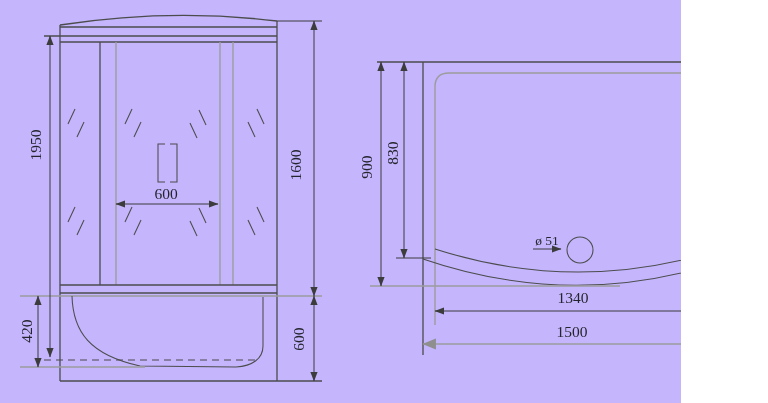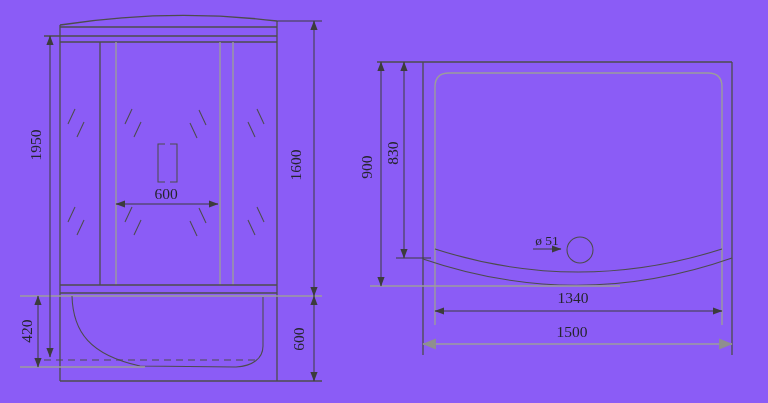--- a/index.html
+++ b/index.html
@@ -1,19 +1,19 @@
 <!DOCTYPE html>
 <html><head>
 <meta charset="utf-8">
 <style>
   html,body{margin:0;padding:0;background:#ffffff;}
   .canvas{
     position:relative;
-    width:768px;height:403px;
-    background:#8b5cf6;
+    width:681px;height:403px;
+    background:#c4b5fd;
     font-family:"Liberation Serif","DejaVu Serif",serif;
     overflow:hidden;
     text-align:right;
   }
   svg{display:block;}
   
   .st{stroke:#4c4c4c;stroke-width:1.3;fill:none;}
   .thin{stroke:#4c4c4c;stroke-width:1.05;fill:none;}
   .lt{stroke:#9c9c9c;stroke-width:1.4;fill:none;}
   

